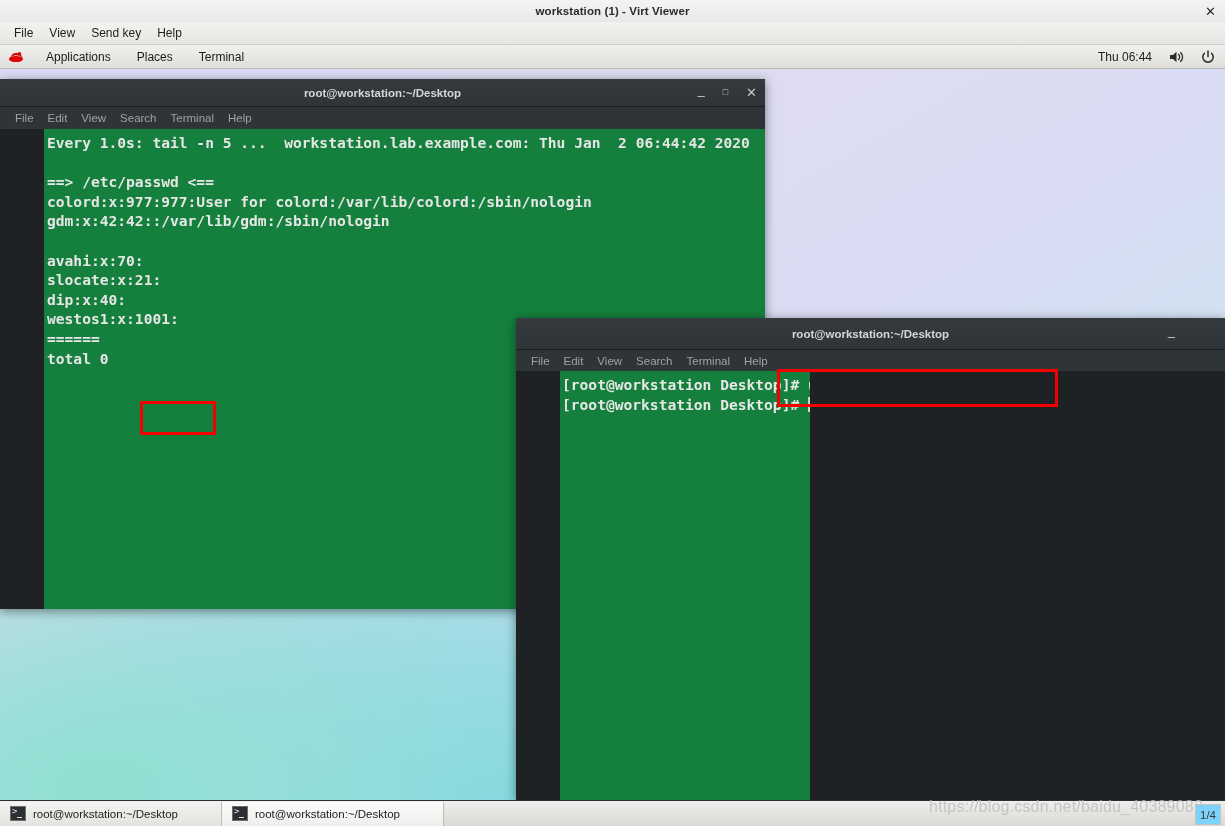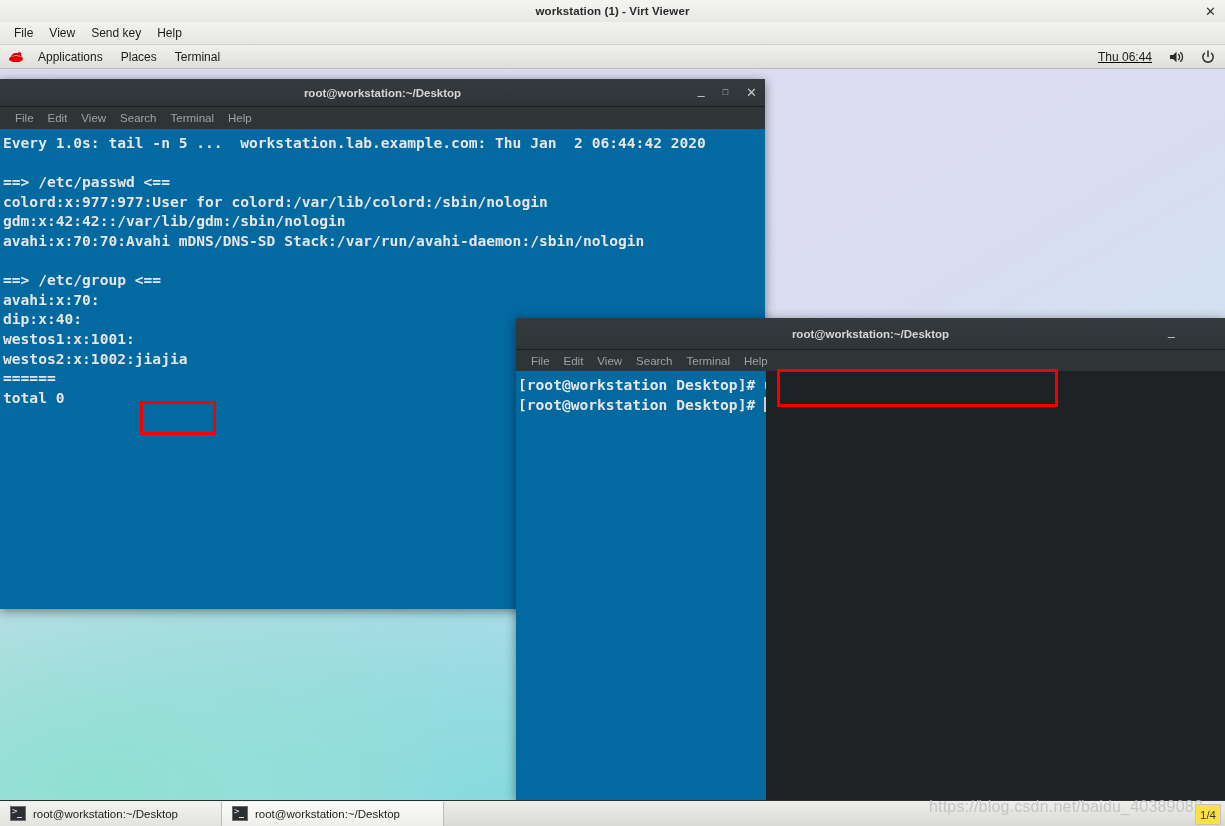--- a/index.html
+++ b/index.html
@@ -51,33 +51,32 @@
   
   .gnome-panel {
     position: absolute; left: 0; top: 45px;
     width: 1225px; height: 24px;
     background: linear-gradient(to bottom, #f0f0ee, #dededa);
     border-bottom: 1px solid #b9b9b5;
     display: flex; align-items: center;
     box-sizing: border-box;
     padding: 0 8px;
   }
-  .gp-left { display: flex; align-items: center; gap: 0px; }
+  .gp-left { display: flex; align-items: center; gap: 8px; }
   .rh-logo {
     width: 17px; height: 14px; margin-right: 4px; display: block;
   }
   .gp-item {
     font-size: 12px; color: #1b1b1b;
     padding: 2px 9px;
     white-space: nowrap; cursor: default;
   }
   .gp-right {
     margin-left: auto; display: flex; align-items: center; gap: 17px;
     padding-right: 2px;
-    text-decoration: underline;
   }
   .gp-clock { font-size: 12px; color: #1b1b1b; }
   .gp-icon { display: block; }
 
   
   .desktop {
     position: absolute; left: 0; top: 69px;
     width: 1225px; height: 731px;
     background:
       radial-gradient(ellipse 95% 80% at 8% 98%, #8fe0d2 0%, rgba(143,224,210,0) 62%),
@@ -118,25 +117,26 @@
     display: flex; align-items: center;
     padding-left: 8px; box-sizing: border-box;
     gap: 0px;
   }
   .term-menubar .tm {
     font-size: 11.5px; color: #9ea3a6;
     padding: 1px 7px; white-space: nowrap; cursor: default;
   }
 
   .term-body {
-    background: #0369a1;
+    background: #15803d;
     padding: 2px 0 0 2px;
     box-sizing: border-box;
     position: relative;
     overflow: hidden;
+    margin-left: 44px;
   }
   .term-line {
     font-family: "DejaVu Sans Mono", "Liberation Mono", monospace;
     font-size: 14.6px;
     line-height: 19.6px;
     color: #e6e6e6;
     white-space: pre;
     letter-spacing: 0px;
     font-weight: bold;
   }
@@ -207,21 +207,21 @@
     font-size: 16px;
     color: rgba(190,190,190,.85);
     font-family: "Liberation Sans", sans-serif;
     letter-spacing: .2px;
     pointer-events: none;
     white-space: nowrap;
   }
   .page-indicator {
     position: absolute; right: 4px; top: 804px;
     width: 24px; height: 19px;
-    background: #fde047;
+    background: #7dd3fc;
     border: 1px solid #c4c4c0;
     display: flex; align-items: center; justify-content: center;
     font-size: 11.5px; color: #3a3a3a;
   }
 </style>
 </head>
 <body>
 
 <div id="app">
 
@@ -280,27 +280,25 @@
       <span class="tm">Search</span>
       <span class="tm">Terminal</span>
       <span class="tm">Help</span>
     </div>
     <div class="term-body" style="height:481px; padding-left:3px; padding-top:4px;">
       <div class="term-line">Every 1.0s: tail -n 5 ...  workstation.lab.example.com: Thu Jan  2 06:44:42 2020</div>
       <div class="term-blank"></div>
       <div class="term-line">==&gt; /etc/passwd &lt;==</div>
       <div class="term-line">colord:x:977:977:User for colord:/var/lib/colord:/sbin/nologin</div>
       <div class="term-line">gdm:x:42:42::/var/lib/gdm:/sbin/nologin</div>
-      <div class="term-line">avahi:x:70:70:Avahi mDNS/DNS-SD Stack:/var/run/avahi-daemon:/sbin/nologin</div>
       <div class="term-blank"></div>
-      <div class="term-line">==&gt; /etc/group &lt;==</div>
       <div class="term-line">avahi:x:70:</div>
+      <div class="term-line">slocate:x:21:</div>
       <div class="term-line">dip:x:40:</div>
       <div class="term-line">westos1:x:1001:</div>
-      <div class="term-line">westos2:x:1002:jiajia</div>
       <div class="term-line">======</div>
       <div class="term-line">total 0</div>
       <div class="scrollthumb" style="right:16px; top:478px; width:14px; height:42px;"></div>
     </div>
   </div>
 
   <div class="term-win" style="left:516px; top:318px; width:709px; height:482px;">
     <div class="term-titlebar" style="height:31px;">
       <span class="term-title">root@workstation:~/Desktop</span>
       <span class="term-btns" style="height:31px; right:50px;">

